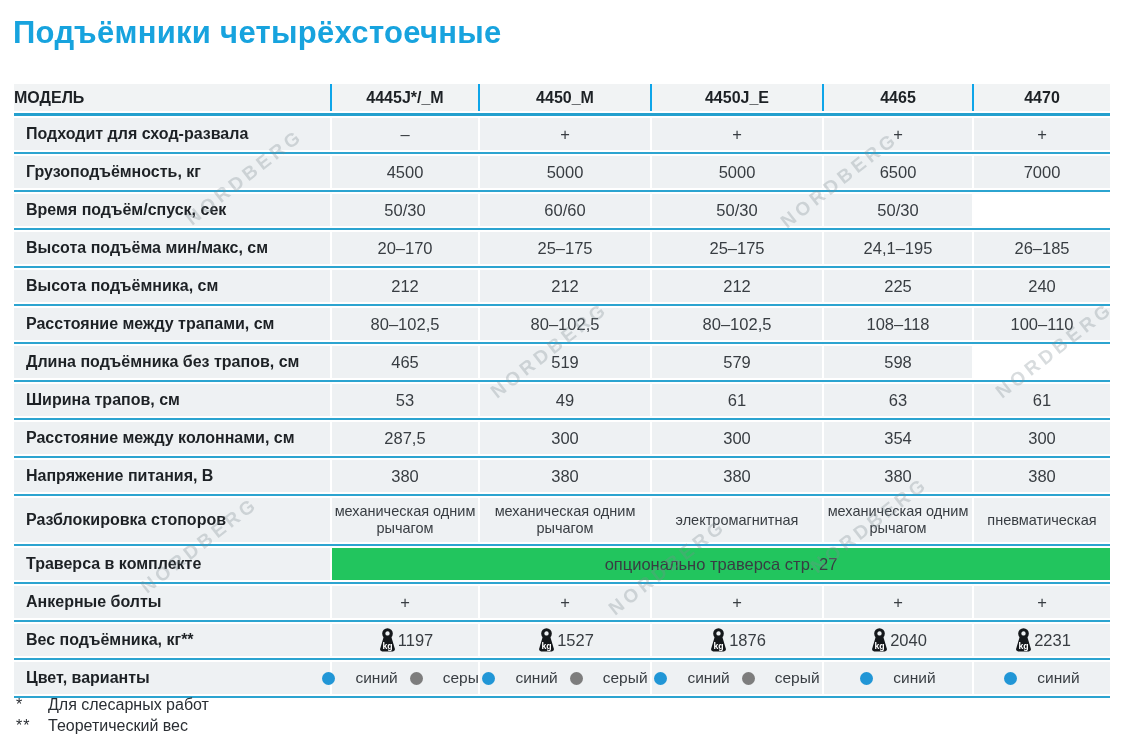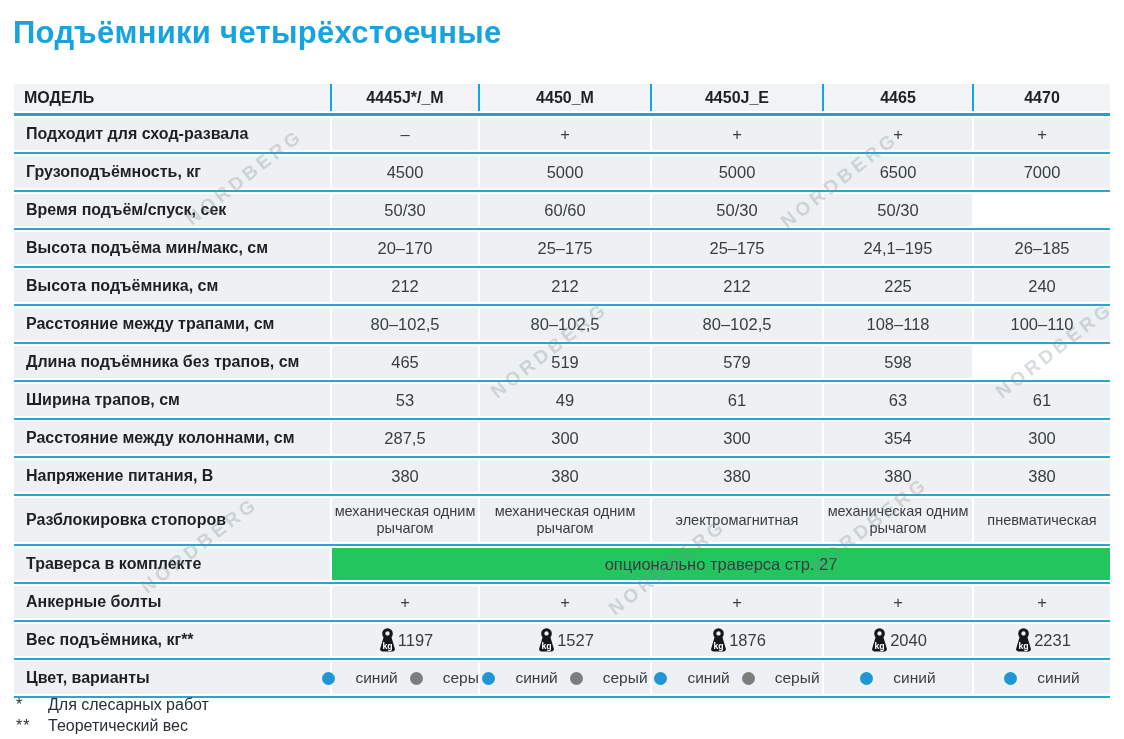--- a/index.html
+++ b/index.html
@@ -8,21 +8,21 @@
   .page { position:relative; width:1124px; height:739px; background:#fff; }
 
   .title { position:absolute; left:13px; top:15px; font-size:31px; font-weight:bold;
            color:#17a3de; letter-spacing:0.3px; }
 
   .table-wrap { position:absolute; left:14px; top:84px; width:1096px; z-index:1; }
 
   .grid { display:grid; grid-template-columns:316px 148px 172px 172px 150px 138px; }
 
   .hdr-row { height:27px; align-items:center; }
-  .hdr-label { font-size:16px; font-weight:bold; color:#1d2125; padding-left:10px;
+  .hdr-label { font-size:16px; font-weight:bold; color:#1d2125; 
                display:flex; align-items:center; height:100%; background:#f1f3f4; }
   .hdr-model { font-size:16px; font-weight:bold; color:#1d2125; display:flex;
                align-items:center; justify-content:center; height:100%;
                background:#f1f3f4; border-left:2px solid #0ea5e9; }
 
   .sep { height:2px; background:#2ca4d0; margin:2px 0; }
   .sep-strong { height:3px; background:#24a0ce; margin:2px 0; }
 
   .row { min-height:32px; }
   .row.tall { min-height:44px; }

